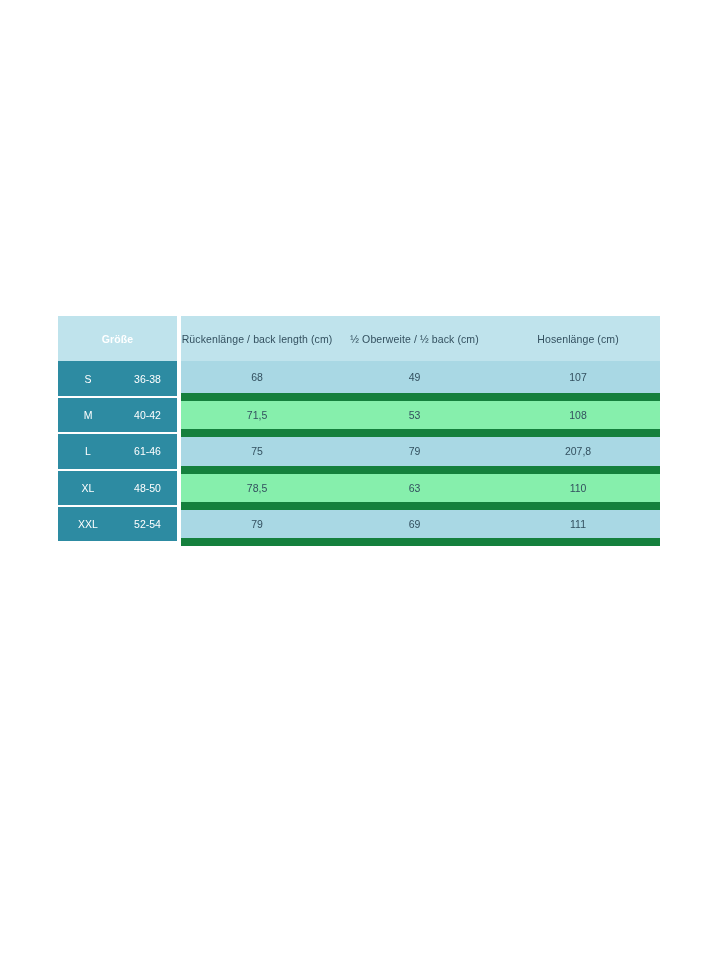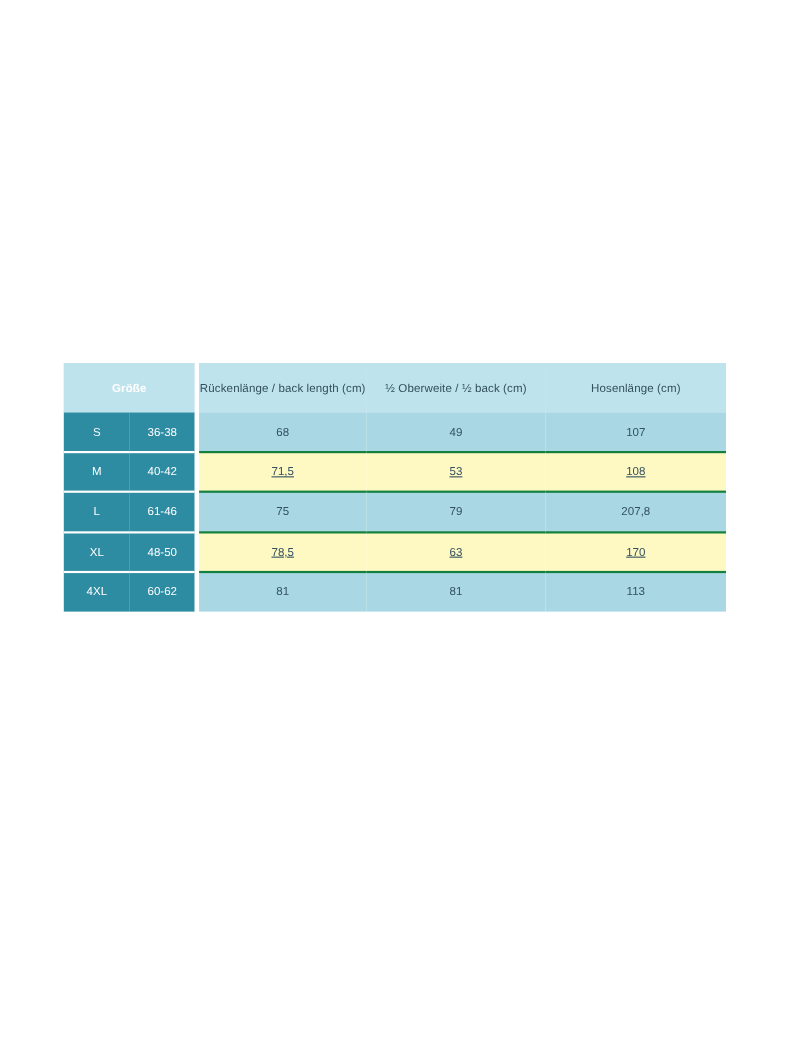--- a/index.html
+++ b/index.html
@@ -12,21 +12,21 @@
     background: #ffffff;
     font-family: "Liberation Sans", sans-serif;
     overflow: hidden;
     position: relative;
   }
 
   
   #size-table {
     position: absolute;
     left: 58px;
-    top: 330px;
+    top: 316px;
     width: 558px;
     height: 298px;
     box-sizing: border-box;
   }
 
   .table-grid {
     width: 100%;
     border-collapse: collapse;
     table-layout: fixed;
   }
@@ -62,30 +62,30 @@
     text-align: center;
     vertical-align: middle;
     padding: 0;
     border-bottom: 2px solid #ffffff;
     white-space: nowrap;
   }
   .size-cell.last { border-bottom: none; }
 
   
   .data-row-odd  .data-cell { background: #a9d8e4; }
-  .data-row-even .data-cell { background: #fef9c3; text-decoration: underline; }
+  .data-row-even .data-cell { background: #86efac; }
 
   .data-cell {
     color: #33505f;
     font-size: 10.5px;
     font-weight: 500;
     text-align: center;
     vertical-align: middle;
     padding: 0;
-    border-bottom: 2px solid #15803d;
+    border-bottom: 8px solid #15803d;
     white-space: nowrap;
   }
   .data-row-last .data-cell { border-bottom: none; }
 
   .body-row { height: 36.2px; }
 
   
   .gutter-col { width: 4px; background: #ffffff; }
   .gutter-cell { background: #ffffff; padding: 0; border: none; }
 </style>
@@ -141,29 +141,29 @@
         <td class="data-cell">79</td>
         <td class="data-cell">207,8</td>
       </tr>
 
       <tr class="body-row data-row-even">
         <td class="size-cell">XL</td>
         <td class="size-cell">48-50</td>
         <td class="gutter-cell"></td>
         <td class="data-cell">78,5</td>
         <td class="data-cell">63</td>
-        <td class="data-cell">170</td>
+        <td class="data-cell">110</td>
+      </tr>
+
+      <tr class="body-row data-row-odd">
+        <td class="size-cell">XXL</td>
+        <td class="size-cell">52-54</td>
+        <td class="gutter-cell"></td>
+        <td class="data-cell">79</td>
+        <td class="data-cell">69</td>
+        <td class="data-cell">111</td>
       </tr>
 
 
-
-      <tr class="body-row data-row-odd data-row-last">
-        <td class="size-cell last">4XL</td>
-        <td class="size-cell last">60-62</td>
-        <td class="gutter-cell"></td>
-        <td class="data-cell">81</td>
-        <td class="data-cell">81</td>
-        <td class="data-cell">113</td>
-      </tr>
 
     </tbody>
   </table>
 </div>
 
 </body></html>

